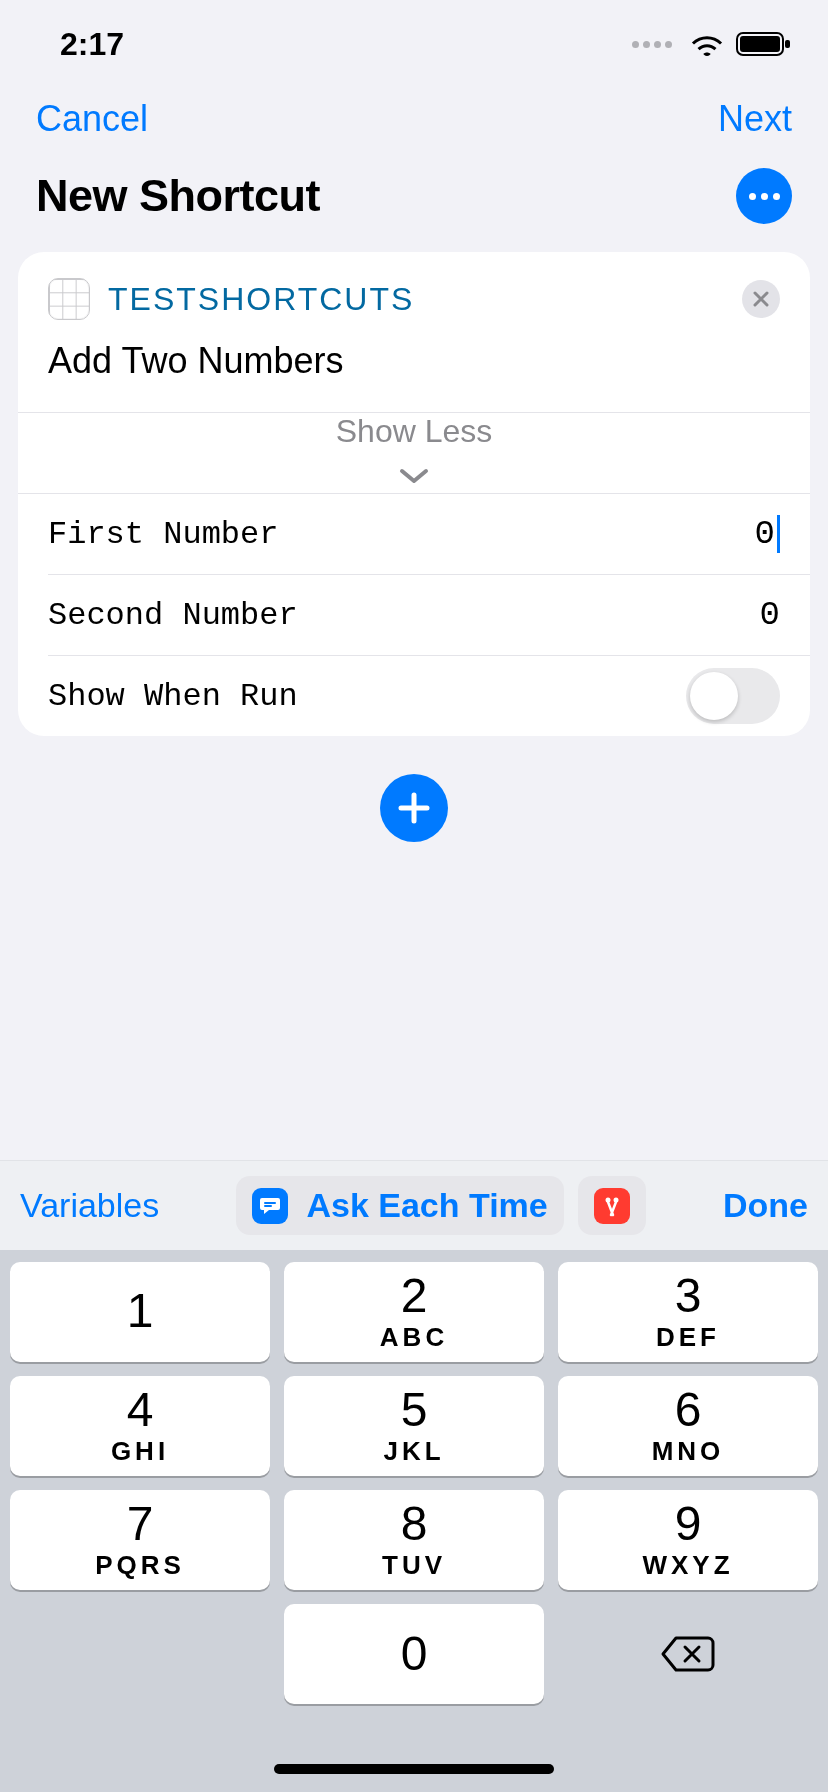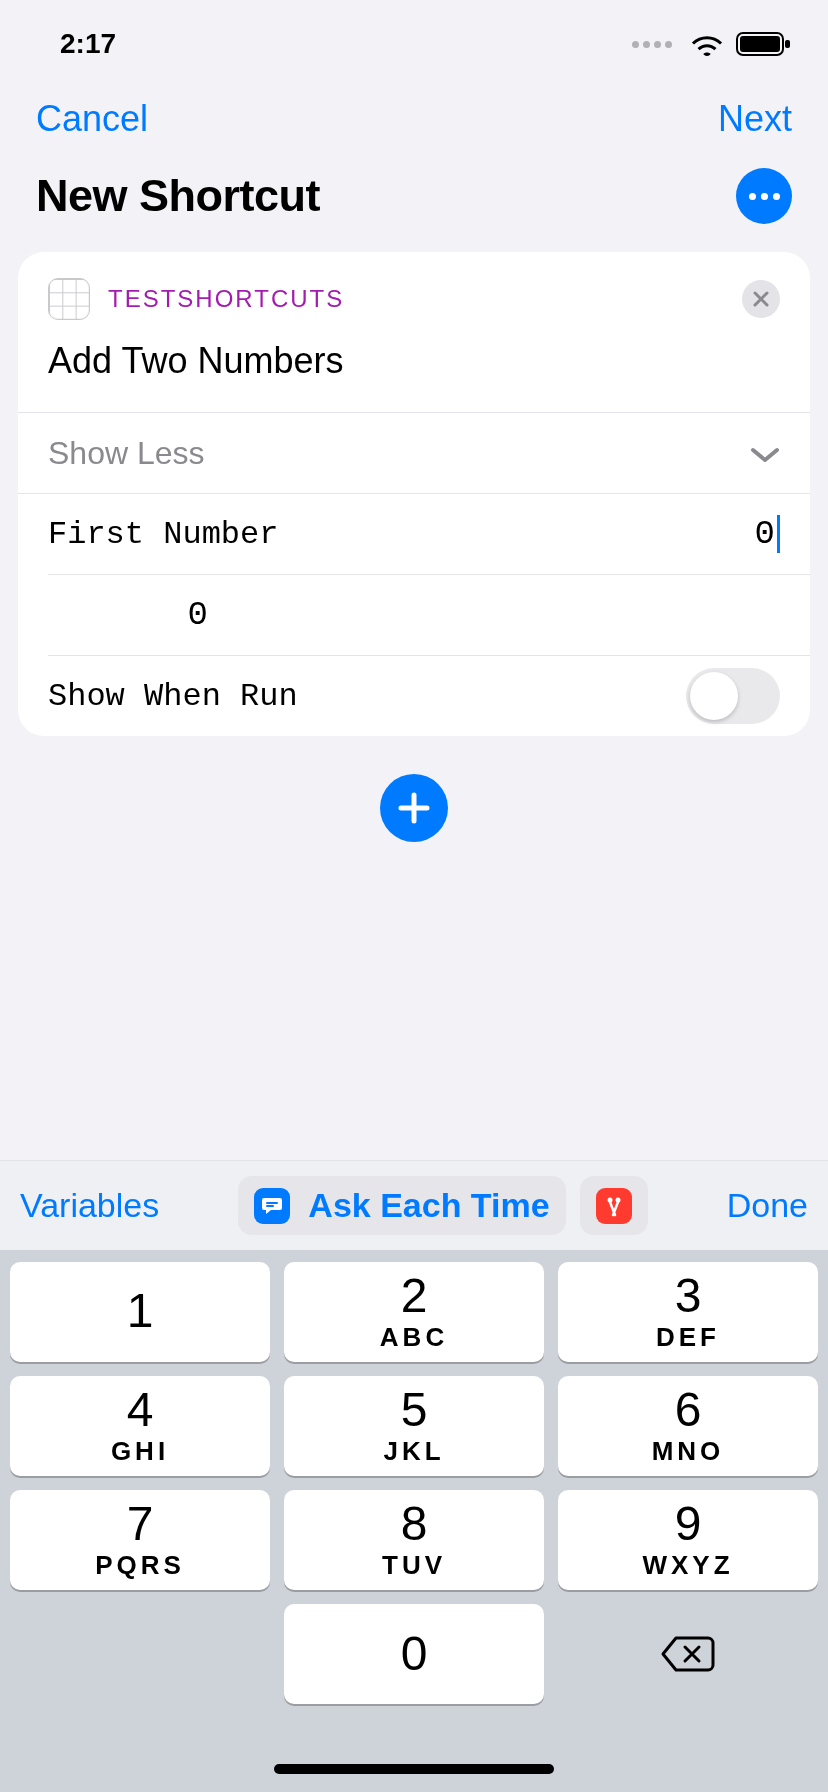--- a/index.html
+++ b/index.html
@@ -11,21 +11,21 @@
     overflow: hidden;
   }
 
   
   .statusbar {
     height: 88px;
     display: flex;
     align-items: center;
     justify-content: space-between;
     padding: 0 36px 0 60px;
-    font-size: 28px;
+    font-size: 32px;
     font-weight: 600;
   }
   .status-right { display: flex; align-items: center; gap: 12px; }
   .dots { display: flex; gap: 4px; margin-right: 6px; }
   .dots span { width: 7px; height: 7px; border-radius: 50%; background: #b0b0b5; }
 
   
   .nav {
     display: flex;
     justify-content: space-between;
@@ -70,22 +70,22 @@
   }
   .app-icon {
     width: 42px; height: 42px; border-radius: 10px;
     background:
       linear-gradient(#c9c9cc 1px, transparent 1px) 0 0 / 100% 33.33%,
       linear-gradient(90deg, #c9c9cc 1px, transparent 1px) 0 0 / 33.33% 100%;
     border: 1px solid #c9c9cc;
     box-shadow: inset 0 0 0 1px #c9c9cc33;
   }
   .app-name {
-    color: #a21caf;
-    font-size: 24px;
+    color: #0369a1;
+    font-size: 32px;
     letter-spacing: 2px;
     flex: 1;
   }
   .close-pill {
     width: 38px; height: 38px; border-radius: 50%;
     background: #e3e3e8; border: none;
     display:flex; align-items:center; justify-content:center;
   }
   .action-title {
     font-size: 36px;
@@ -242,39 +242,40 @@
     <button class="close-pill" aria-label="Remove">
       <svg width="18" height="18" viewBox="0 0 18 18">
         <path stroke="#8a8a8e" stroke-width="3" stroke-linecap="round" d="M3 3l12 12M15 3L3 15"></path>
       </svg>
     </button>
   </div>
   <div class="action-title">Add Two Numbers</div>
 
   <div class="sep"></div>
 
-  <button class="row mute" style="width:100%; background:none; border:none; text-align:left; font-family:inherit;">
+  <button class="row mute" style="width:100%; background:none; border:none; text-align:left; font-family:inherit;flex-direction:column;">
     <span>Show Less</span>
     <span class="chev">
       <svg width="30" height="18" viewBox="0 0 30 18">
           <path fill="none" stroke="#8a8a8e" stroke-width="4" stroke-linecap="round" stroke-linejoin="round" d="M3 4l12 10L27 4"></path>
         </svg>
     </span>
   </button>
 
   <div class="sep"></div>
 
   <div class="row">
     <span>First Number</span>
     <input class="num-field active" value="0" style="">
   </div>
 
   <div class="sep-inset"></div>
 
   <div class="row">
+    <span>Second Number</span>
     <input class="num-field" value="0" style="">
   </div>
 
   <div class="sep-inset"></div>
 
   <div class="row">
     <span>Show When Run</span>
     <button class="switch" role="switch" aria-checked="false"></button>
   </div>
 </div>
@@ -305,21 +306,21 @@
       <button class="bubble">
         <span class="bicon clip">
           <svg width="20" height="22" viewBox="0 0 20 22">
               <circle cx="6" cy="5" r="2.5" fill="#fff"></circle>
               <circle cx="14" cy="5" r="2.5" fill="#fff"></circle>
               <path stroke="#fff" stroke-width="2.5" stroke-linecap="round" d="M6 7l5 13M14 7l-5 13"></path>
             </svg>
         </span>
       </button>
     </div>
-    <button class="vlink" style="font-weight:400">Done</button>
+    <button class="vlink" style="font-weight:700">Done</button>
   </div>
 
   <div class="keypad">
     <button class="key">
         <span class="kn">1</span>
         <span class="kl"></span>
       </button>
     <button class="key">
         <span class="kn">2</span>
         <span class="kl">ABC</span>

